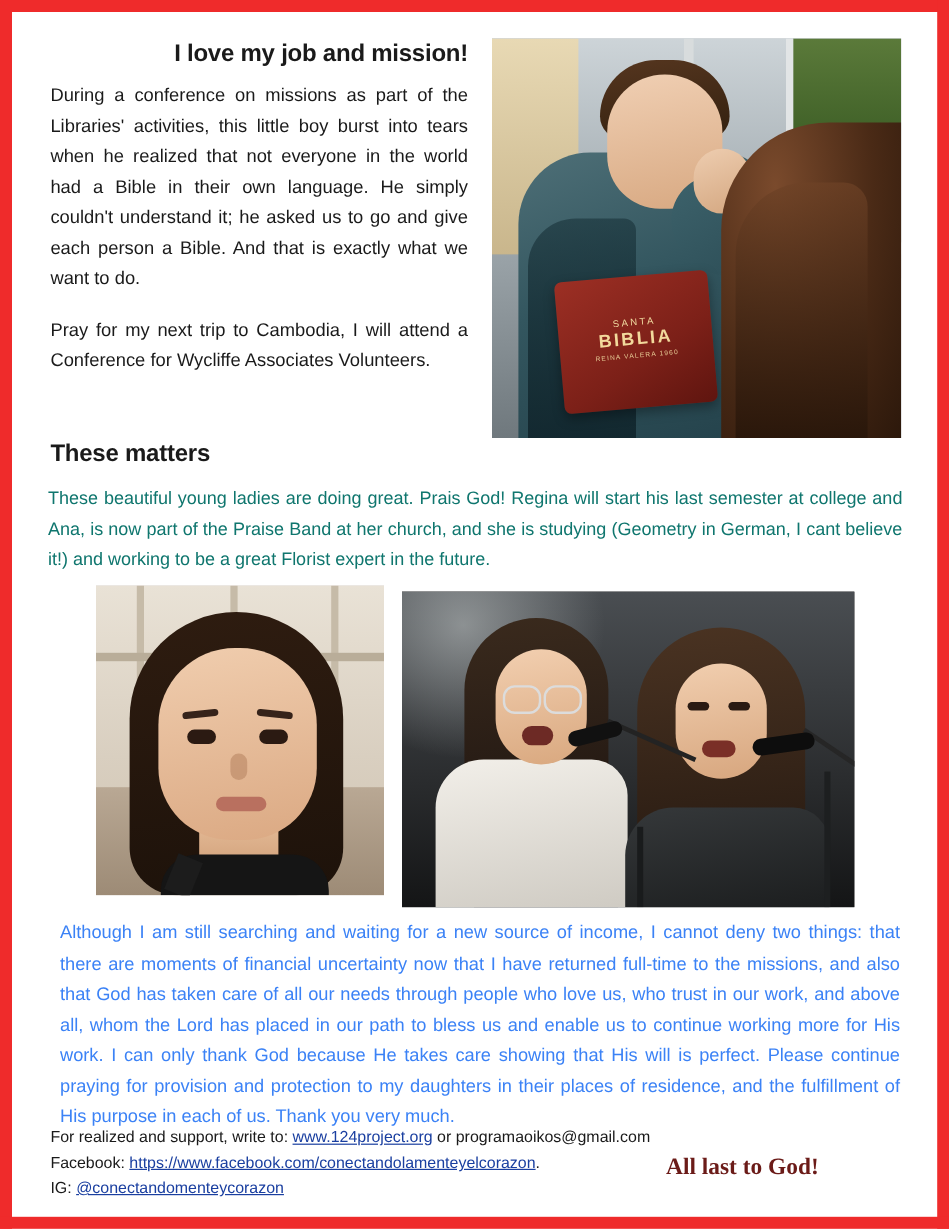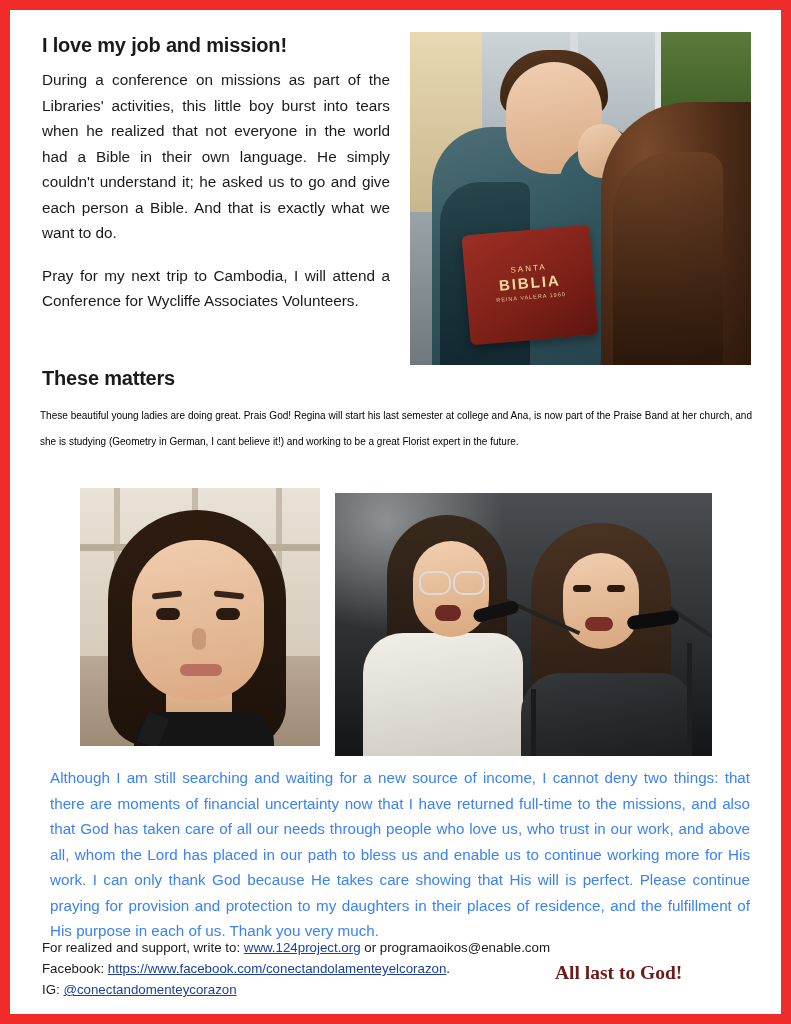--- a/index.html
+++ b/index.html
@@ -60,20 +60,21 @@
     width: 771px;
     height: 1004px;
   }
 
   h1.section-title {
     font-size: 20px;
     font-weight: bold;
     margin: 0;
     color: #1a1a1a;
     letter-spacing: -0.2px;
+    text-align: right;
   }
 
   
   .top-section {
     position: absolute;
     top: 14px;
     left: 0;
     width: 771px;
     height: 340px;
   }
@@ -196,24 +197,24 @@
   .family-title {
     position: absolute;
     top: 357px;
     left: 32px;
   }
   .family-para {
     position: absolute;
     top: 393px;
     left: 30px;
     width: 712px;
-    font-size: 10px;
+    font-size: 15px;
     line-height: 25.5px;
     text-align: justify;
-    color: #000000;
+    color: #0f766e;
   }
 
   
   .photo-row {
     position: absolute;
     top: 469px;
     left: 0;
     width: 771px;
     height: 275px;
   }
@@ -458,21 +459,21 @@
           <div class="stand-pole2"></div>
         </div>
       </div>
     </div>
 
     <div class="closing-para">Although I am still searching and waiting for a new source of income, I cannot deny two things: that there are moments of financial uncertainty now that I have returned full-time to the missions, and also that God has taken care of all our needs through people who love us, who trust in our work, and above all, whom the Lord has placed in our path to bless us and enable us to continue working more for His work. I can only thank God because He takes care showing that His will is perfect. Please continue praying for provision and protection to my daughters in their places of residence, and the fulfillment of His purpose in each of us. Thank you very much.</div>
 
     <div class="footer">
       <div>
         <span>For realized and support, write to:</span>
-        <a class="link" href="#">www.124project.org</a><span> or </span><span>programaoikos@enable.com</span>
+        <a class="link" href="#">www.124project.org</a><span> or </span><span>programaoikos@gmail.com</span>
       </div>
       <div>
         <span>Facebook:</span>
         <a class="link" href="#">https://www.facebook.com/conectandolamenteyelcorazon</a><span>.</span>
       </div>
       <div>
         <span>IG:</span>
         <a class="link" href="#">@conectandomenteycorazon</a>
       </div>
     </div>

